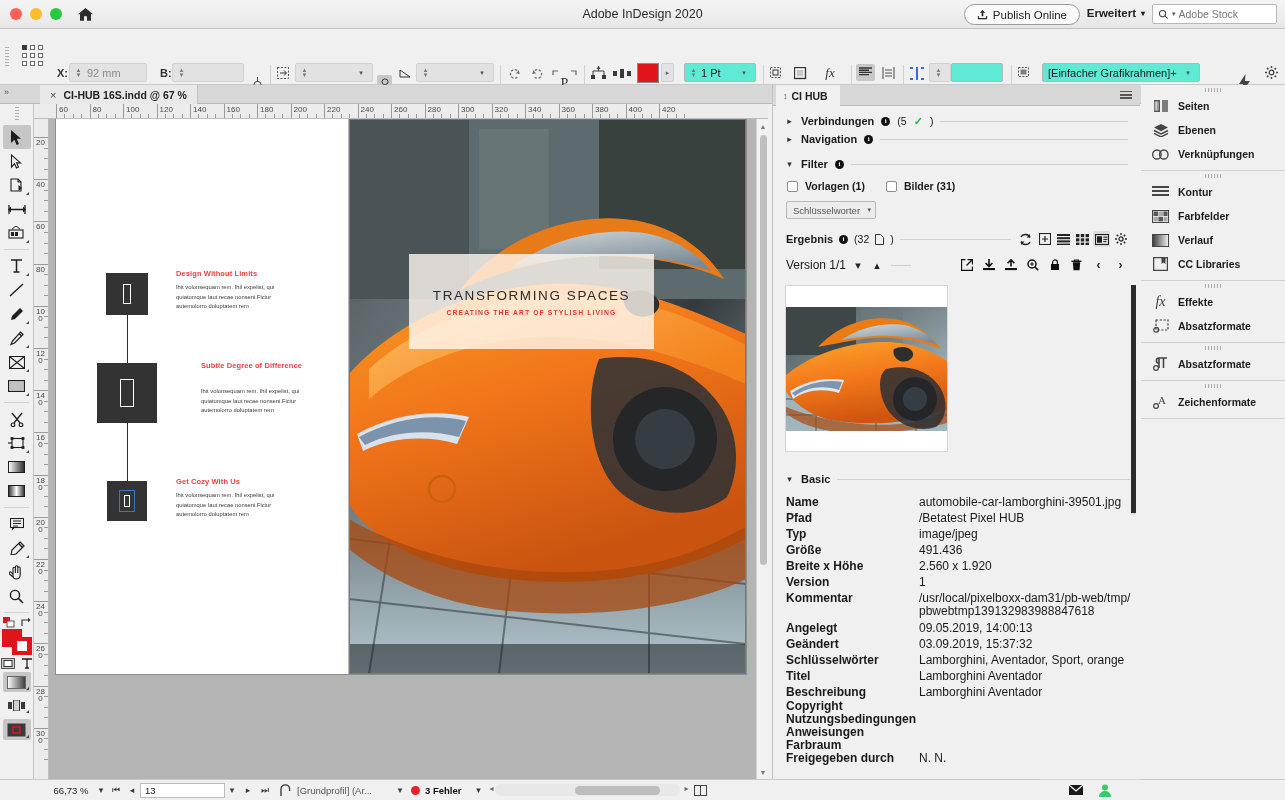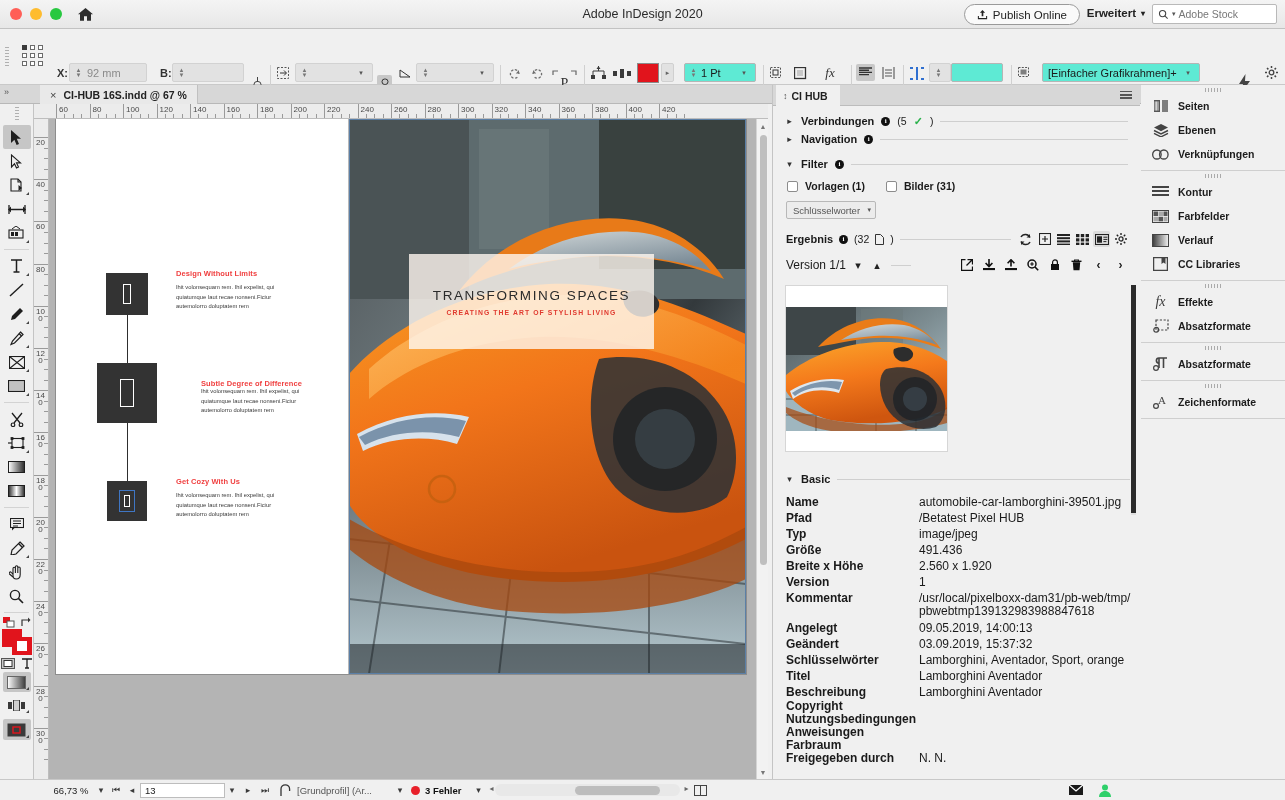--- a/index.html
+++ b/index.html
@@ -941,21 +941,21 @@
       <div class="connector" style="left:71px;top:304px;height:66px;"></div>
       <div class="sqbox" style="left:51px;top:362px;width:40px;height:40px;">
         <div class="inner-b" style="left:12px;top:9px;width:16px;height:22px;">
           <div style="position:absolute;left:4px;top:4px;width:6px;height:12px;border:1px solid #fff;"></div>
         </div>
       </div>
 
       <div class="ig-title" style="left:120px;top:150px;">Design Without Limits</div>
       <div class="ig-body" style="left:120px;top:164px;">Ihit volonsequam rem. Ihil expelist, qui quiatumque laut recae nonseni.Ficiur autemolorro doluptatem rem</div>
 
-      <div class="ig-title" style="left:145px;top:260px;">Subtle Degree of Difference</div>
+      <div class="ig-title" style="left:145px;top:242px;">Subtle Degree of Difference</div>
       <div class="ig-body" style="left:145px;top:268px;">Ihit volonsequam rem. Ihil expelist, qui quiatumque laut recae nonseni.Ficiur autemolorro doluptatem rem</div>
 
       <div class="ig-title" style="left:120px;top:358px;">Get Cozy With Us</div>
       <div class="ig-body" style="left:120px;top:372px;">Ihit volonsequam rem. Ihil expelist, qui quiatumque laut recae nonseni.Ficiur autemolorro doluptatem rem</div>
 
       <div class="photo">
         <svg width="397" height="555" viewBox="0 0 397 555" preserveAspectRatio="none">
           <defs>
             <linearGradient id="bg1" x1="0" y1="0" x2="1" y2="1">
               <stop offset="0" stop-color="#4c5154"></stop>

